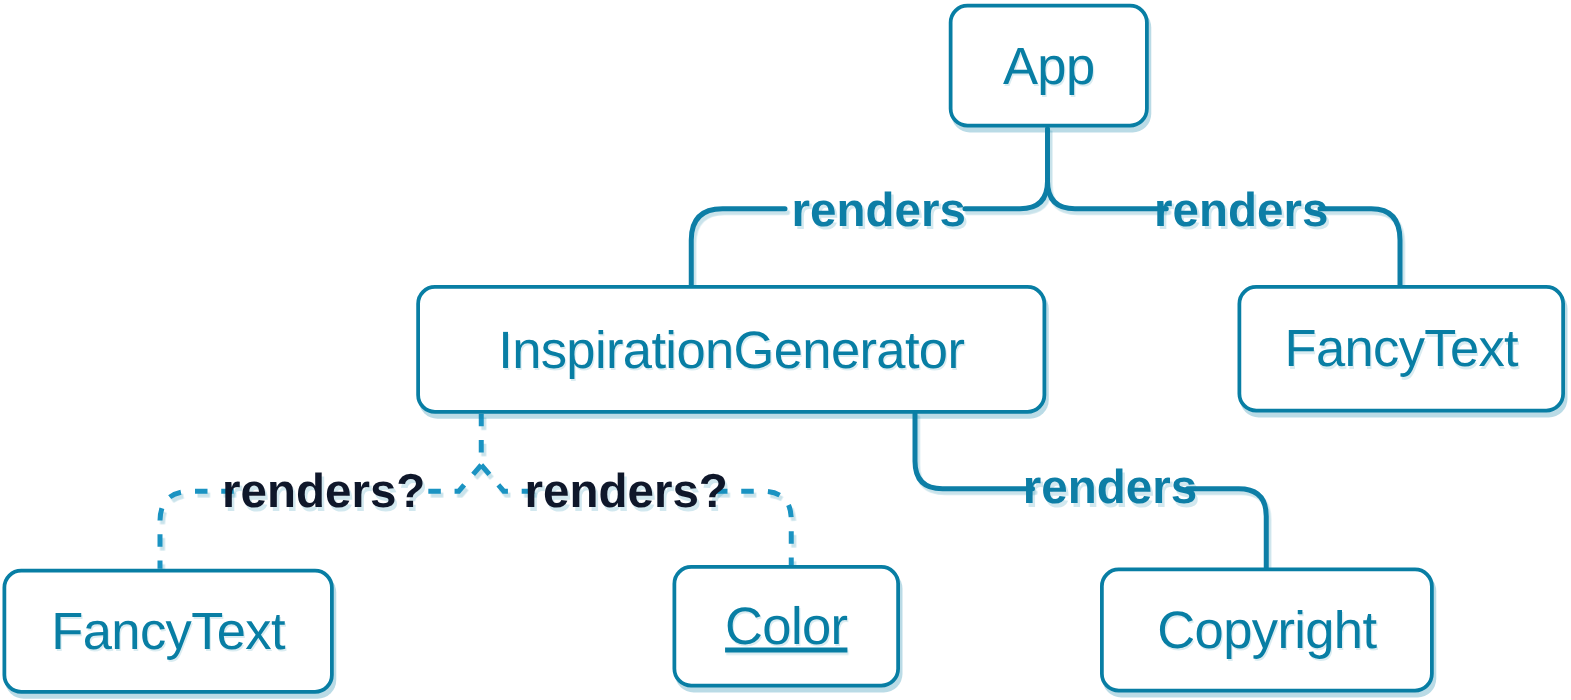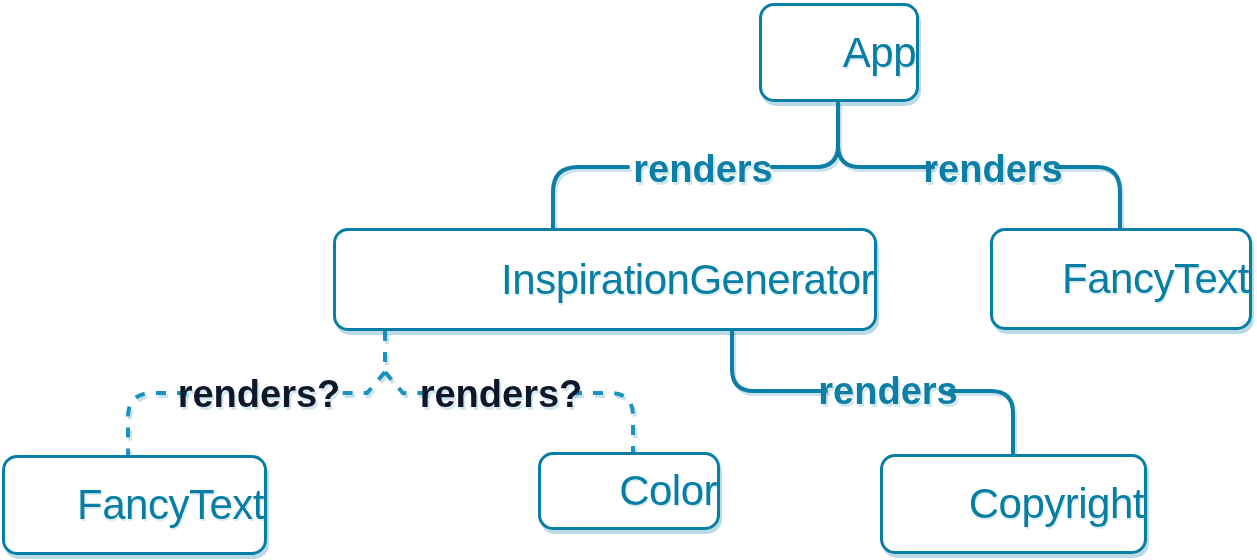--- a/index.html
+++ b/index.html
@@ -37,34 +37,34 @@
 
   
   .node {
     position: absolute;
     box-sizing: border-box;
     background: #ffffff;
     border: 3px solid #087ea4;
     border-radius: 15px;
     display: flex;
     align-items: center;
-    justify-content: flex-end;
+    justify-content: center;
     color: #087ea4;
     font-size: 42px;
     font-weight: 500;
     letter-spacing: -0.5px;
     box-shadow: 2px 4px 0 rgba(8, 126, 164, 0.28);
     text-shadow: 1px 2px 0 rgba(8, 126, 164, 0.15);
     white-space: nowrap;
   }
   #node-app                   { left: 759px; top: 3px;   width: 160px; height: 99px; }
-  #node-inspiration-generator { left: 333px; top: 228px; width: 544px; height: 103px; }
+  #node-inspiration-generator { left: 333px; top: 228px; width: 504px; height: 103px; }
   #node-fancy-text-top        { left: 990px; top: 228px; width: 262px; height: 102px; }
   #node-fancy-text-bottom     { left: 2px;   top: 455px; width: 265px; height: 100px; }
-  #node-color                 { left: 538px; top: 452px; width: 182px; height: 78px; }
+  #node-color                 { left: 538px; top: 452px; width: 182px; height: 98px; text-decoration: underline; }
   #node-copyright             { left: 880px; top: 454px; width: 267px; height: 100px; }
 
   
   .edge-label {
     position: absolute;
     transform: translate(-50%, -50%);
     font-size: 38px;
     font-weight: 700;
     white-space: nowrap;
     text-shadow: 2px 3px 0 rgba(8, 126, 164, 0.18);

